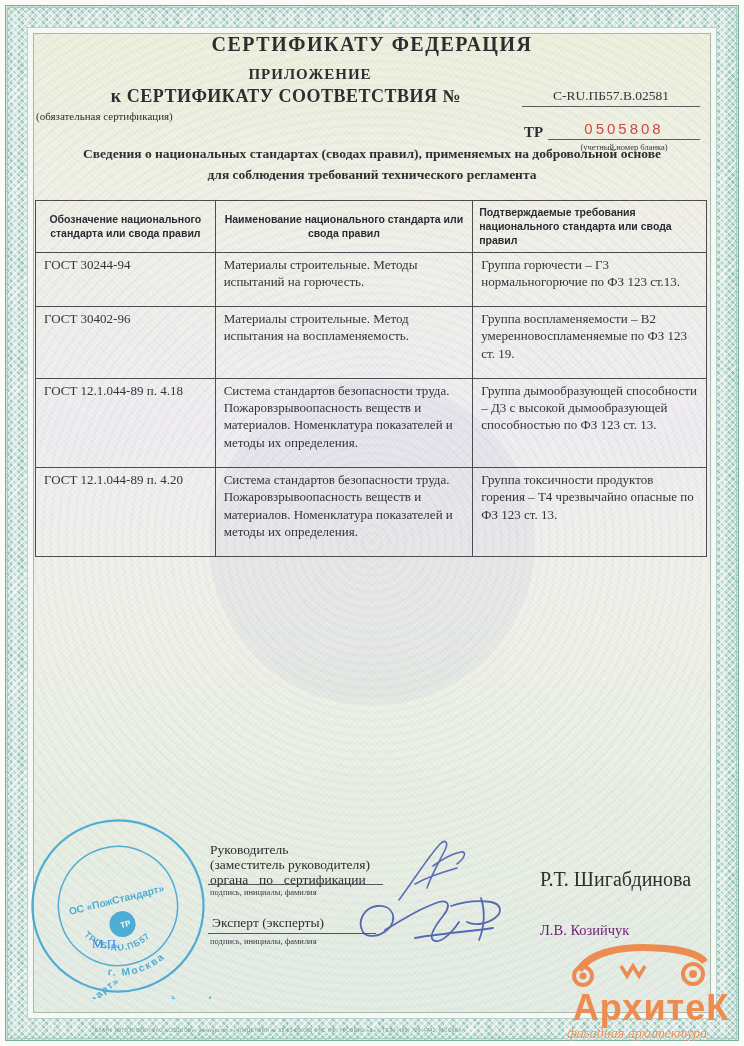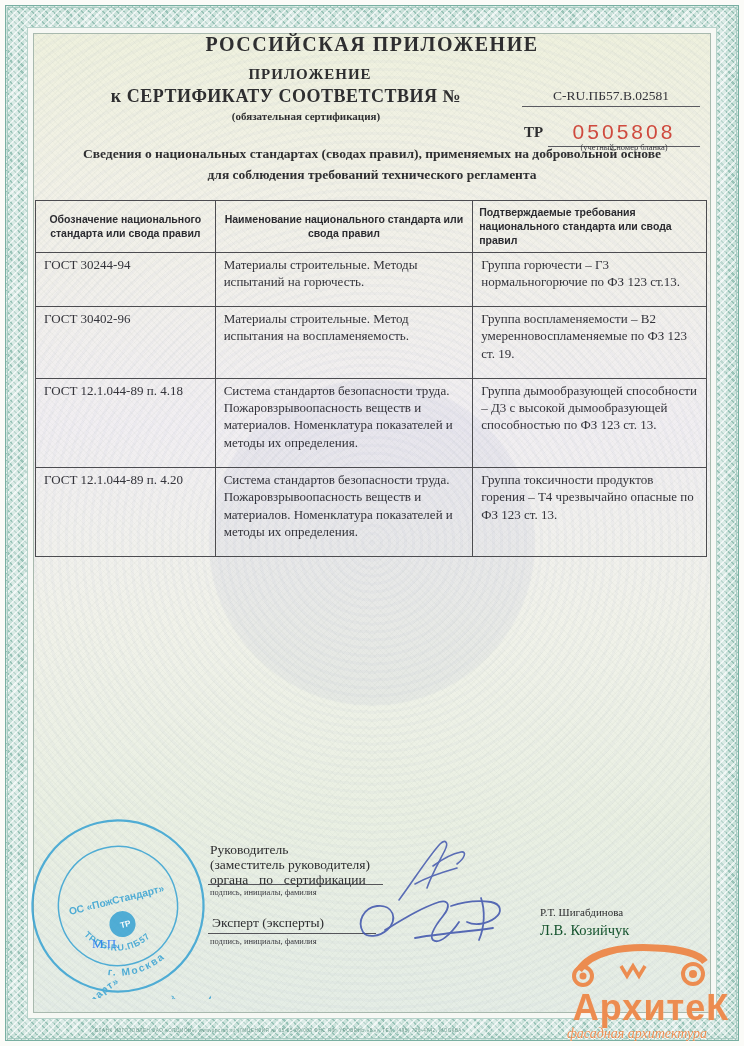--- a/index.html
+++ b/index.html
@@ -37,25 +37,25 @@
 
   
   .t-country { position:absolute; top:33px; left:0; width:744px; text-align:center;
     font-size:20px; font-weight:bold; letter-spacing:1.5px; color:#2e2e30; }
   .t-app { position:absolute; top:66px; left:0; width:620px; text-align:center;
     font-size:15px; font-weight:bold; letter-spacing:1px; color:#2e2e30; }
   .t-certline { position:absolute; top:86px; left:36px; width:500px; text-align:center;
     font-size:18px; font-weight:bold; letter-spacing:.5px; color:#2e2e30; white-space:nowrap; }
   .t-certnum { position:absolute; top:88px; left:522px; width:178px; text-align:center;
     font-size:13.5px; color:#34343a; border-bottom:1.2px solid #5a5a60; padding-bottom:2px; }
-  .t-kind { position:absolute; top:110px; left:36px; width:540px; text-align:center;
-    font-size:11px; font-weight:bold; color:#2e2e30; }
+  .t-kind { position:absolute; top:110px; left:36px; width:540px; 
+    font-size:11px; font-weight:normal; color:#2e2e30; }
   .t-tr { position:absolute; top:124px; left:524px; font-size:15px; font-weight:bold; color:#2e2e30; }
   .t-blank { position:absolute; top:120px; left:548px; width:152px; text-align:center;
-    font-size:21px; letter-spacing:3px; color:#cf4a3e; border-bottom:1.2px solid #5a5a60; padding-bottom:2px;
+    font-size:15px; letter-spacing:3px; color:#cf4a3e; border-bottom:1.2px solid #5a5a60; padding-bottom:2px;
     font-family:"Liberation Sans", sans-serif; }
   .t-blankcap { position:absolute; top:142px; left:548px; width:152px; text-align:center;
     font-size:8.5px; color:#3a3a40; }
   .t-subtitle { position:absolute; top:144px; left:82px; width:580px; text-align:center;
     font-size:13.5px; font-weight:bold; line-height:1.55; color:#2e2e30; }
 
   
   table.std { position:absolute; top:200px; left:35px; width:672px; border-collapse:collapse; }
   table.std th, table.std td { border:1px solid #4c4c50; vertical-align:top; }
   table.std th { font-family:"Liberation Sans", sans-serif; font-size:10.5px; font-weight:bold;
@@ -63,25 +63,25 @@
   th.c { text-align:center; } th.l { text-align:left; }
   table.std td { font-size:13px; color:#33333a; padding:3px 8px 16px 8px; line-height:1.33; }
   tr.r1 { height:38px; } tr.r2 { height:54px;margin-top:20px; } tr.r3 { height:74px; } tr.r4 { height:80px; }
 
   
   .sig-role { position:absolute; top:843px; left:210px; width:190px;
     font-size:13.5px; line-height:1.1; color:#2e2e30; }
   .sig-role .sp { word-spacing:.55em; }
   .sig-line1 { position:absolute; top:884px; left:208px; width:175px; border-top:1px solid #55555a; }
   .sig-cap1 { position:absolute; top:887px; left:210px; font-size:8.5px; color:#3a3a40; }
-  .sig-name1 { position:absolute; top:868px; left:540px; font-size:11px; color:#2e2e30;margin-top:38px; }
+  .sig-name1 { position:absolute; top:868px; left:540px; font-size:20px; color:#2e2e30; }
   .sig-expert { position:absolute; top:915px; left:212px; font-size:13.5px; color:#2e2e30; }
   .sig-line2 { position:absolute; top:933px; left:208px; width:168px; border-top:1px solid #55555a; }
   .sig-cap2 { position:absolute; top:936px; left:210px; font-size:8.5px; color:#3a3a40; }
-  .sig-name2 { position:absolute; top:922px; left:540px; font-size:14.5px; color:#14532d; }
+  .sig-name2 { position:absolute; top:922px; left:540px; font-size:14.5px; color:#701a75; }
   .mp-mark { position:absolute; top:896px; left:92px; font-size:13px; color:#3b82f6; z-index:4;margin-top:40px; }
 
   .autograph { position:absolute; z-index:6; }
   .stamp-wrap { position:absolute; top:813px; left:25px; width:186px; height:186px; z-index:5; opacity:.82; }
 
   
   .microtext { position:absolute; bottom:13px; left:95px; width:470px; z-index:4;
     font-family:"Liberation Sans", sans-serif; font-size:4.5px; letter-spacing:.6px;
     color:#6d9a8c; white-space:nowrap; overflow:hidden; }
   .architek { position:absolute; right:-2px; bottom:0; width:215px; height:102px; z-index:8; text-align:center; }
@@ -97,21 +97,21 @@
 <body>
 
 <div class="page">
 
   <div class="frame-band">
     <div class="frame-chevrons"></div>
   </div>
   <div class="frame-white"></div>
   <div class="content"></div>
 
-  <div class="t-country">РОССИЙСКАЯ ПРИЛОЖЕНИЕ</div>
+  <div class="t-country">СЕРТИФИКАТУ ФЕДЕРАЦИЯ</div>
   <div class="t-app">ПРИЛОЖЕНИЕ</div>
   <div class="t-certline">к СЕРТИФИКАТУ СООТВЕТСТВИЯ  №</div>
   <div class="t-certnum">C-RU.ПБ57.В.02581</div>
   <div class="t-kind">(обязательная сертификация)</div>
   <div class="t-tr">ТР</div>
   <div class="t-blank">0505808</div>
   <div class="t-blankcap">(учетный номер бланка)</div>
   <div class="t-subtitle">Сведения о национальных стандартах (сводах правил), применяемых на добровольной основе для соблюдения требований технического регламента</div>
 
   <table class="std">

